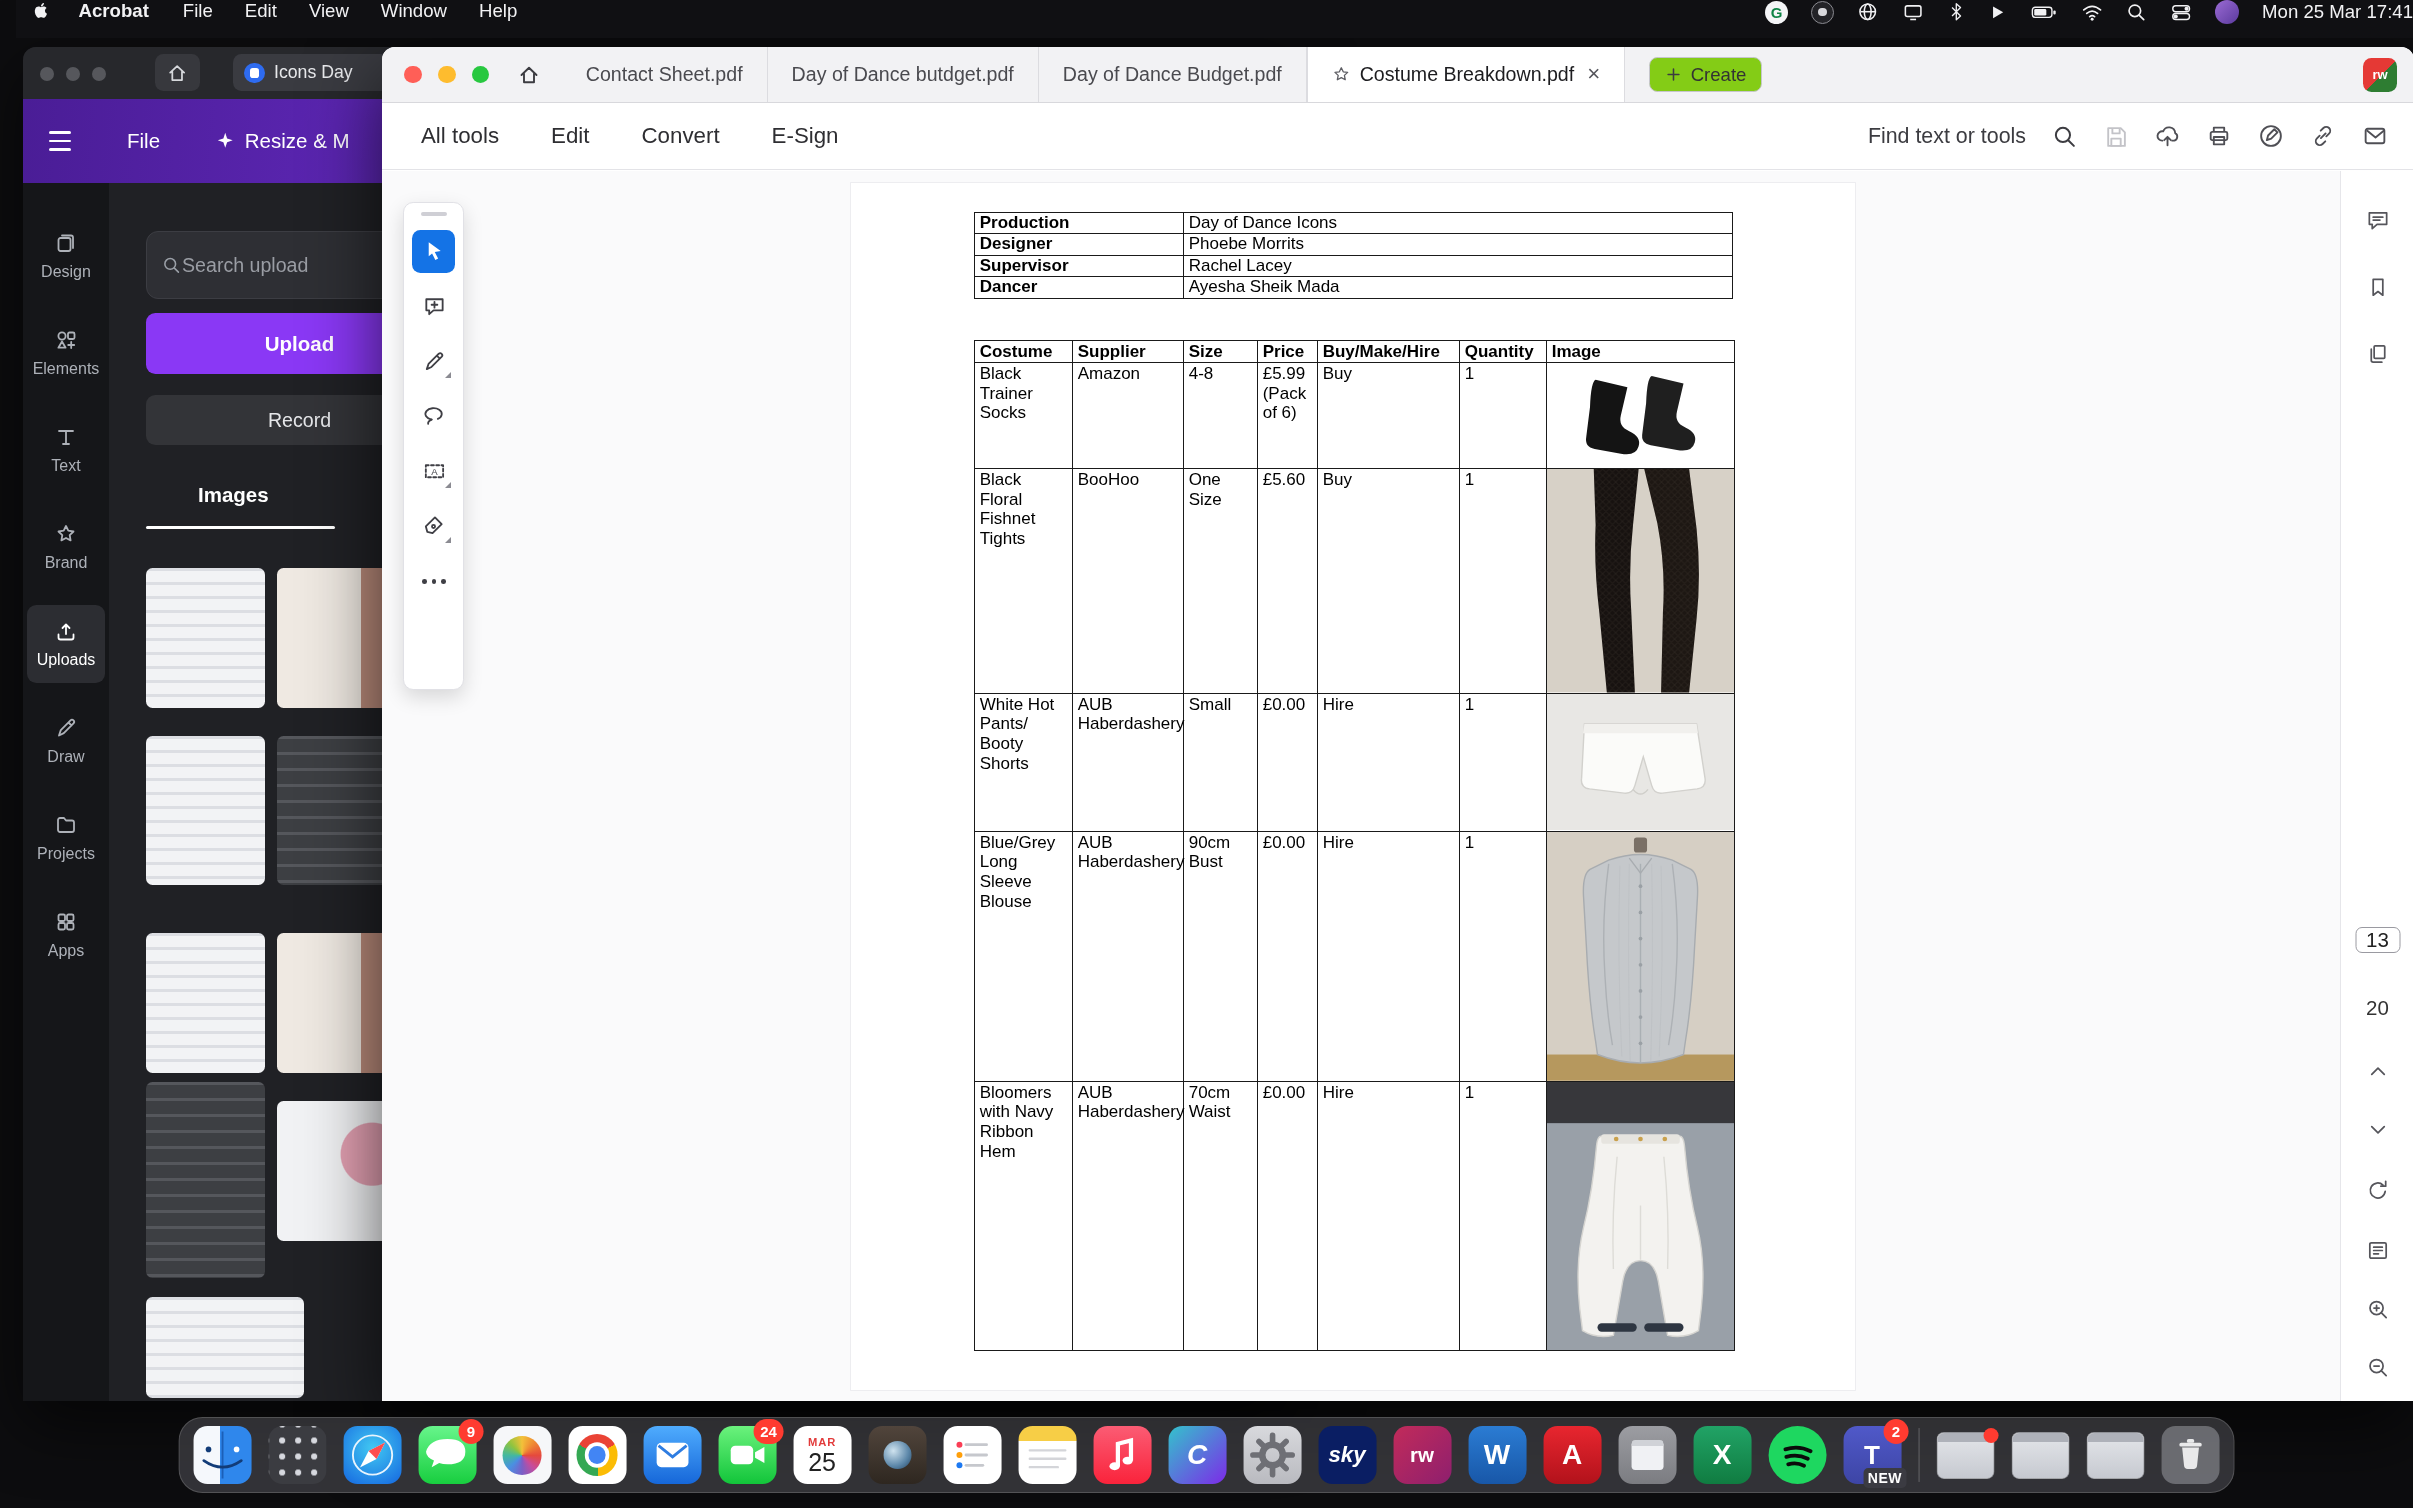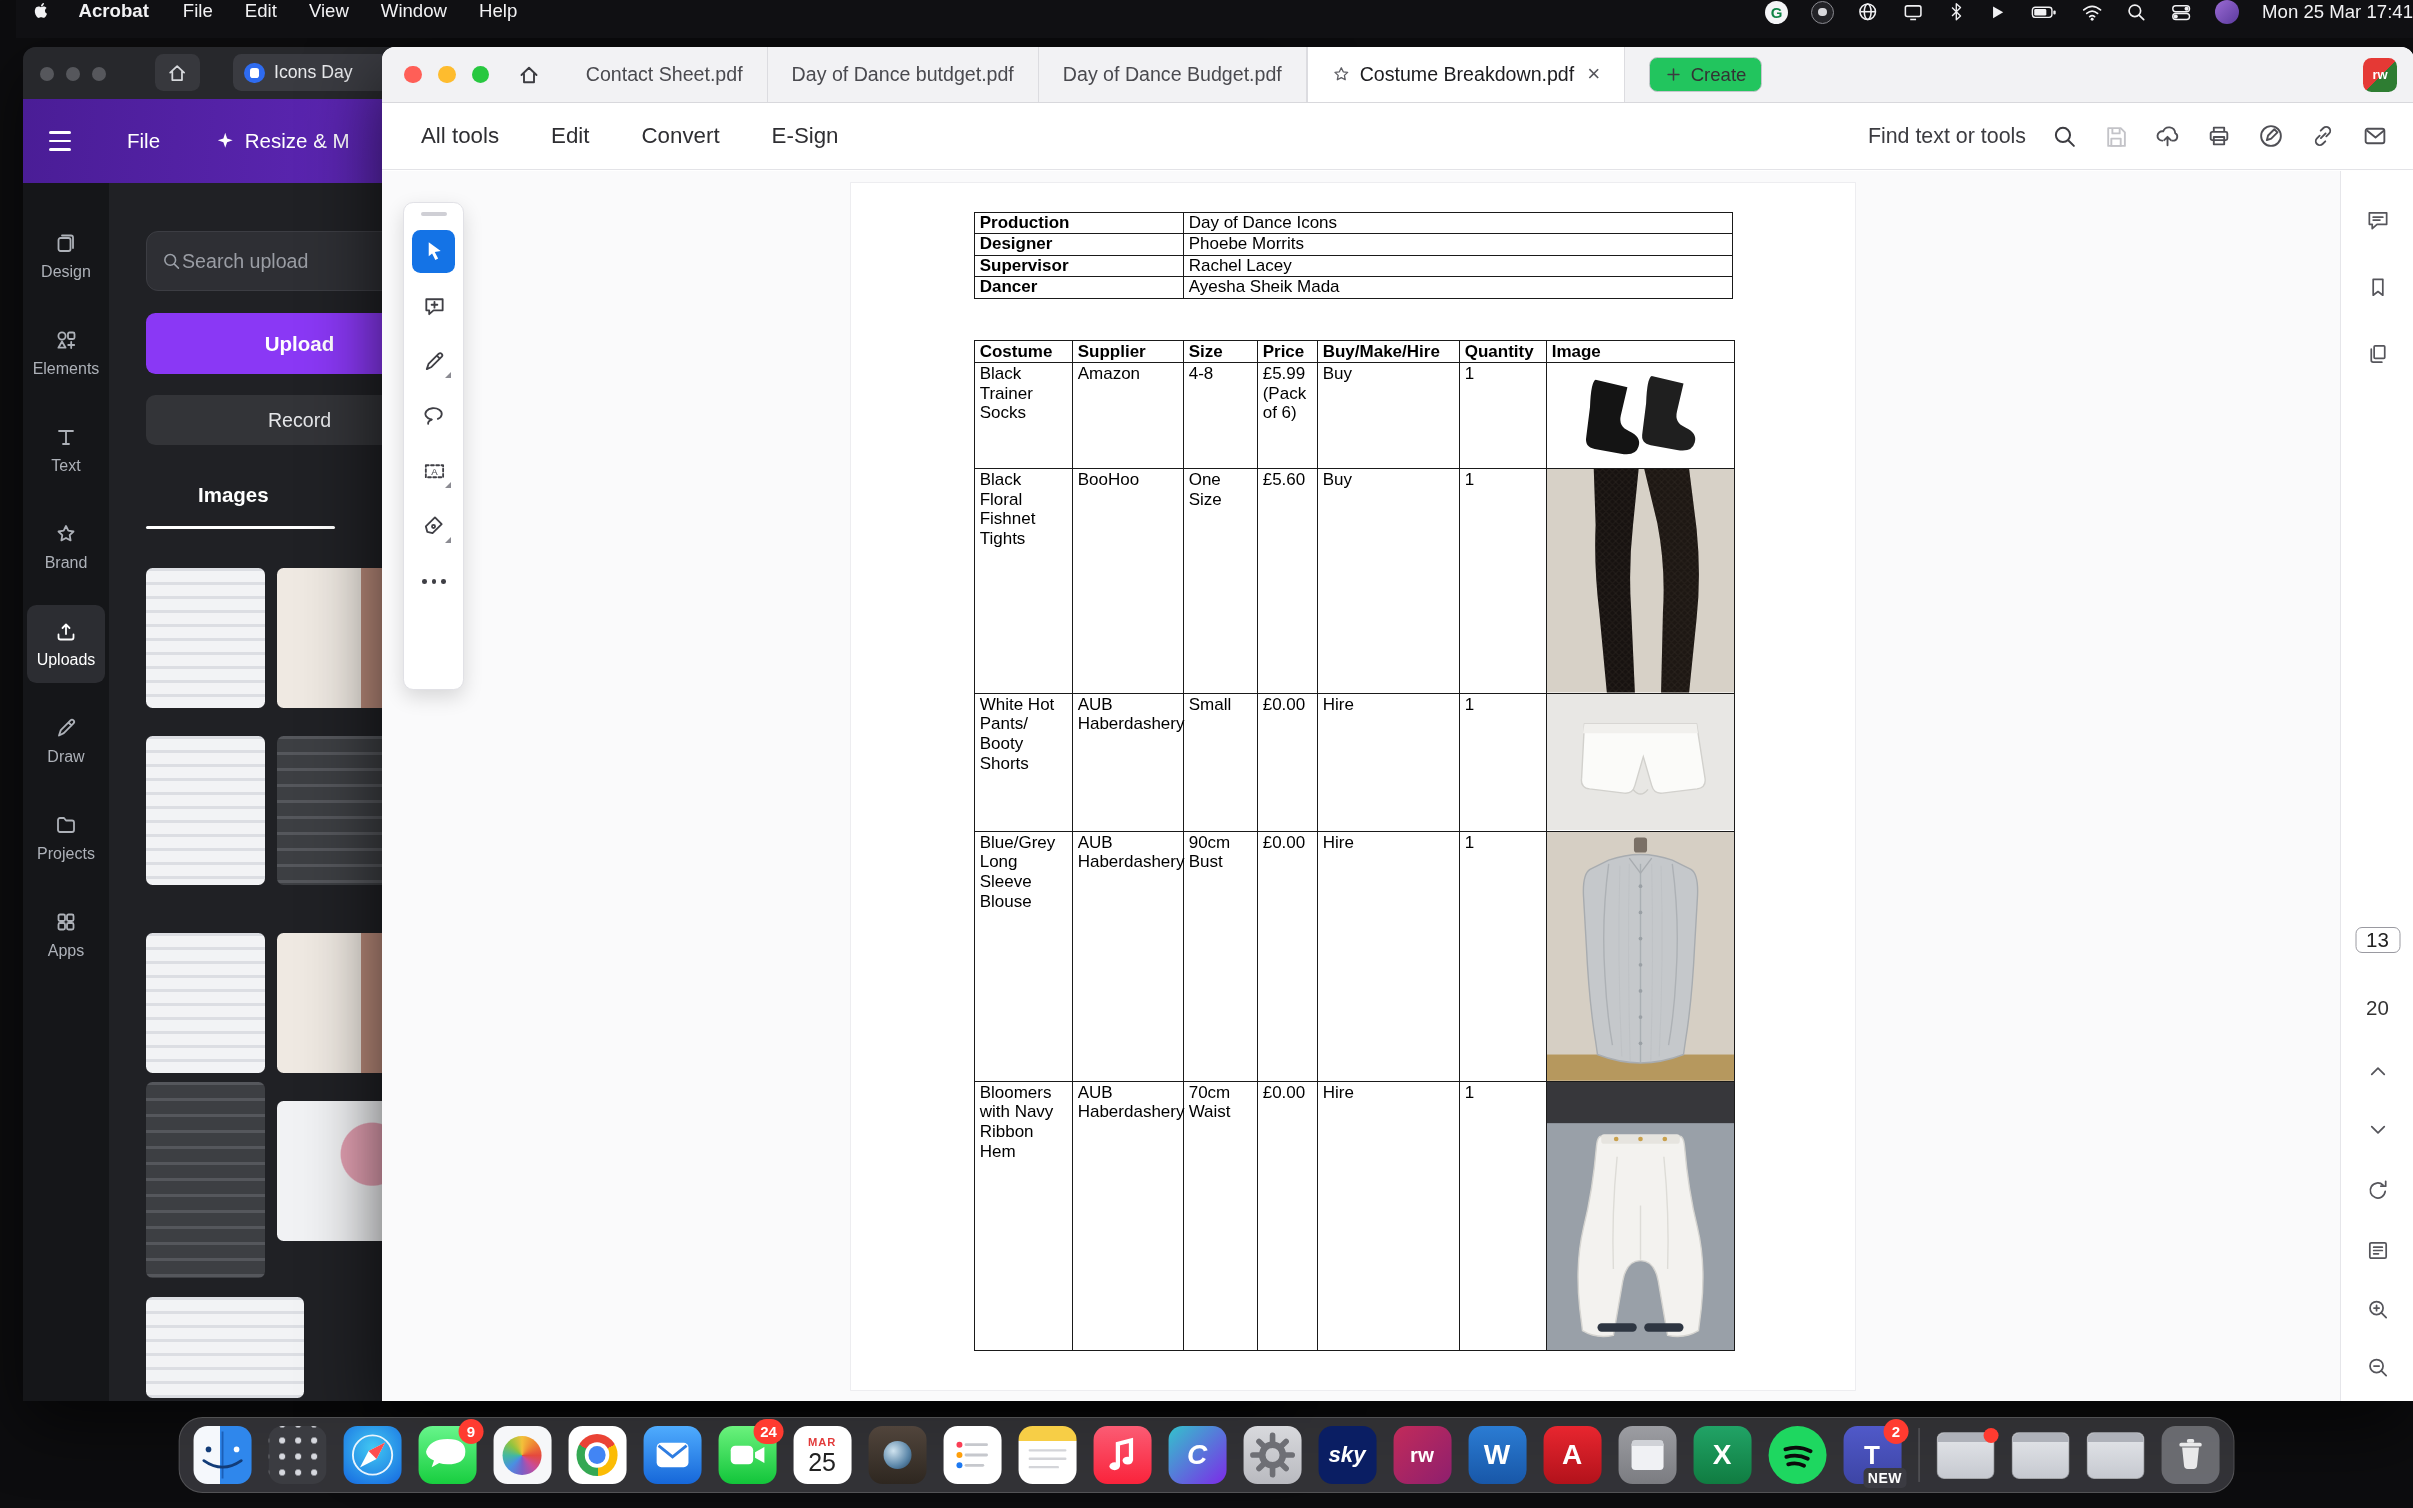--- a/index.html
+++ b/index.html
@@ -46,21 +46,21 @@
   .cv-file{position:absolute;left:104px;font-size:20.5px}
   .cv-resize{position:absolute;left:192px;display:flex;align-items:center;gap:9.3px;font-size:20.5px;white-space:nowrap}
   #cv-side{position:absolute;left:0;top:136px;bottom:0;width:86px;background:#151619;
     display:flex;flex-direction:column;align-items:center;padding-top:34px;overflow:hidden}
   .cv-item{width:78px;display:flex;flex-direction:column;align-items:center;gap:8.4px;
     padding:14px 0;margin-bottom:18.6px;border-radius:9.3px;color:#adb1b8;font-size:16px}
   .cv-item.active{background:#2c2d32;color:#fff}
   .cv-item svg{stroke:#adb1b8;fill:none;stroke-width:1.8;stroke-linecap:round;stroke-linejoin:round}
   .cv-item.active svg{stroke:#fff}
   #cv-panel{position:absolute;left:86px;top:136px;right:0;bottom:0;background:#202125;overflow:hidden}
-  .cv-search{position:absolute;left:37px;top:48px;width:307px;height:60px;border-radius:12px;
+  .cv-search{position:absolute;left:37px;top:48px;width:307px;height:68px;border-radius:12px;
     background:#2e2f34;border:0.9px solid #3c3d43;display:flex;align-items:center;gap:1px;padding:16px 15px}
   .cv-search input{background:transparent;border:none;outline:none;color:#cfd2d8;font-size:19.6px;
     width:100%;font-family:"Liberation Sans",sans-serif}
   .cv-search input::placeholder{color:#9a9da4}
   .cv-upload{position:absolute;left:37px;top:130px;width:307px;height:61px;border-radius:9.3px;
     background:#8a38f5;color:#fff;font-size:20.5px;font-weight:bold;display:flex;align-items:center;
     justify-content:center}
   .cv-record{position:absolute;left:37px;top:212px;width:307px;height:50px;border-radius:9.3px;
     background:#333438;color:#e6e7ea;font-size:19.6px;display:flex;align-items:center;justify-content:center}
   .cv-imgtab{position:absolute;left:89px;top:300px;color:#fff;font-size:20.5px;font-weight:bold}
@@ -78,21 +78,21 @@
     display:flex;align-items:center}
   .ac-dots{display:flex;gap:16px;padding:0 22.3px}
   .dot{width:17.7px;height:17.7px;border-radius:50%}
   .dot.r{background:#ff5f57}.dot.y{background:#febc2e}.dot.g{background:#28c840}
   .ac-home{margin:0 20.5px 0 5.6px;display:flex}
   .ac-tab{height:100%;display:flex;align-items:center;gap:9.3px;padding:16px 24px;font-size:19.6px;
     color:#4a4a4f;border-right:0.9px solid #dcdce0;white-space:nowrap}
   .ac-tab.active{background:#fff;color:#1c1c1f;border-left:0.9px solid #dcdce0}
   .ac-close{font-size:22.3px;color:#56565c;margin-left:3.7px;line-height:1}
   .ac-create{margin-left:24px;height:35px;border:1.4px solid #c6c6cc;border-radius:8.4px;
-    background:#22c55e;display:flex;align-items:center;gap:8.4px;padding:0 15px;font-size:18.6px;color:#333}
+    background:#84cc16;display:flex;align-items:center;gap:8.4px;padding:0 15px;font-size:18.6px;color:#333}
   .ac-avatar{margin-left:auto;margin-right:17px;width:34px;height:34px;border-radius:8.4px;
     background:linear-gradient(135deg,#e53935 0 52%,#2e7d32 52%);color:#fff;font-size:13px;
     font-weight:bold;display:flex;align-items:center;justify-content:center}
   #ac-toolbar{height:67px;display:flex;align-items:center;background:#fff;border-bottom:0.9px solid #e3e3e7;
     padding-left:39px}
   .tb-item{font-size:22.3px;color:#2e2e32;margin-right:52px}
   .tb-find{margin-left:auto;display:flex;align-items:center;gap:26px;padding-right:26px}
   .tb-find .find-label{font-size:21.4px;color:#3c3c41;white-space:nowrap}
   .tbi{display:flex;align-items:center;justify-content:center}
   #ac-doc{position:absolute;top:124px;left:0;right:0;bottom:0;background:#fafafb;overflow:hidden}

